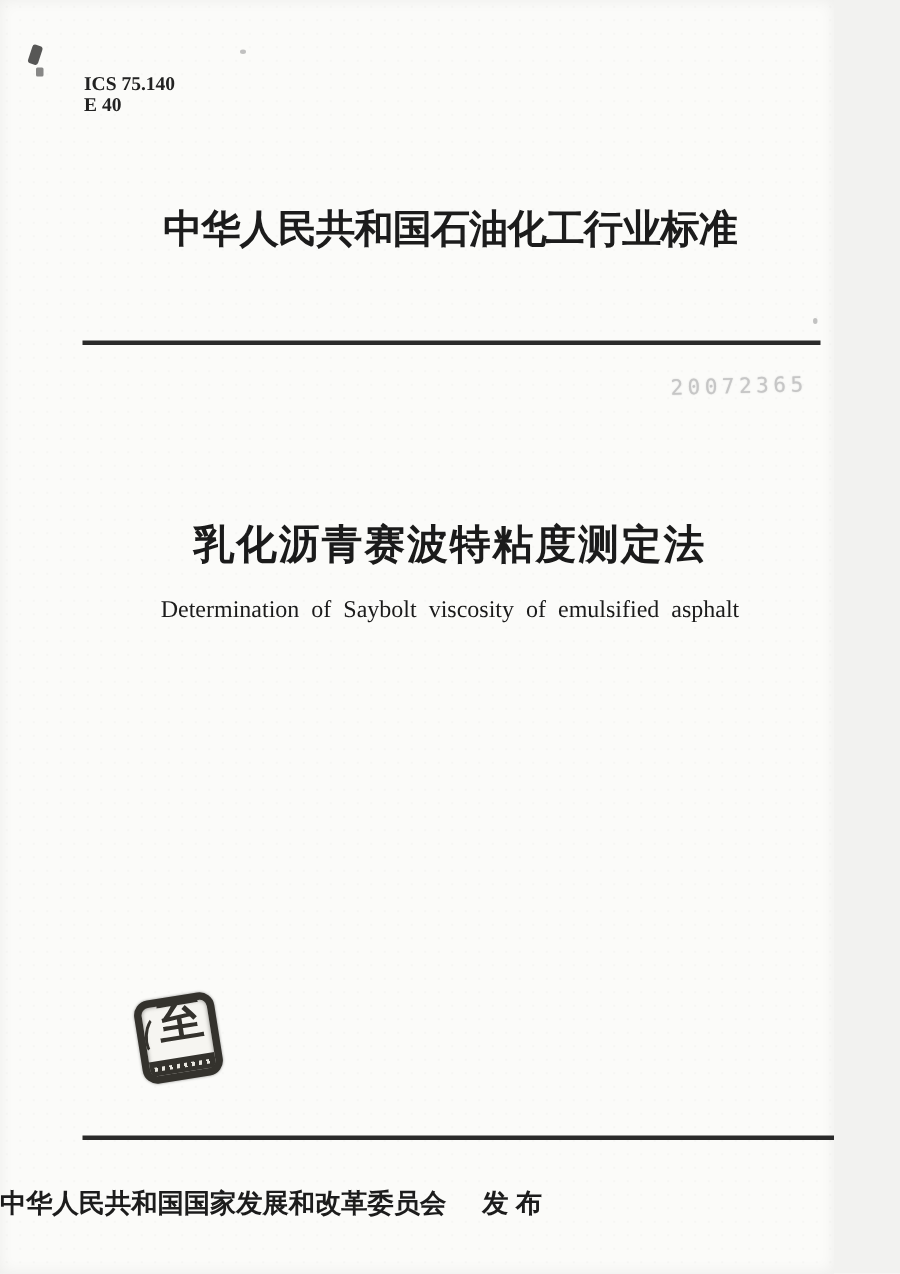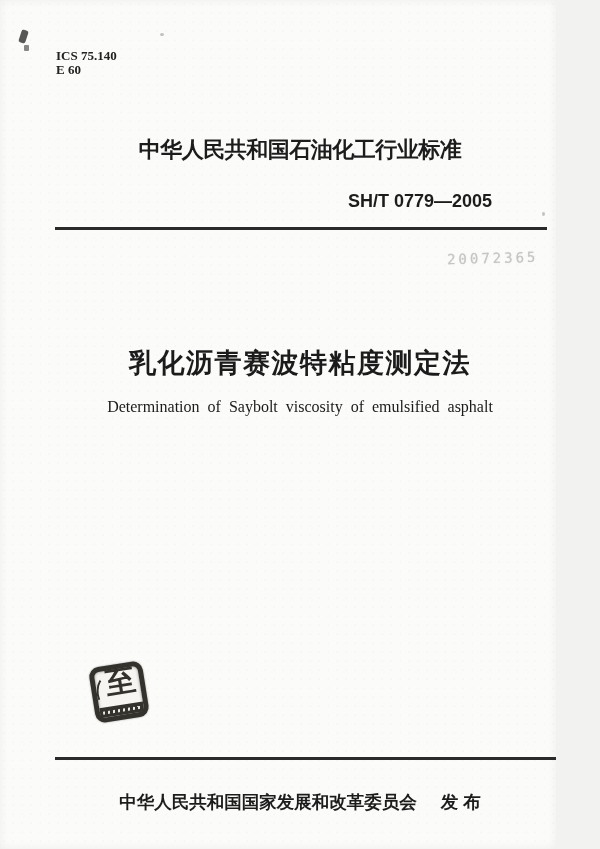--- a/index.html
+++ b/index.html
@@ -34,21 +34,21 @@
     font-family: "Liberation Serif", serif;
     font-weight: 700; font-size: 84px; line-height: 1;
     letter-spacing: 1px; color: #2b2b2b;
     text-shadow: 0 0 1px rgba(0,0,0,0.35);
   }
 
   
   .std-category {
     position: absolute; left: 0; top: 135px; width: 600px;
     text-align: center;
-    font-weight: 700; font-size: 22px; letter-spacing: -0.5px;
+    font-weight: 700; font-size: 26px; letter-spacing: -0.5px;
     color: #1c1c1c;
   }
 
   .std-number {
     position: absolute; right: 64px; top: 191px;
     font-weight: 700; font-size: 18px; color: #1c1c1c;
   }
 
   .rule-top {
     position: absolute; left: 55px; top: 227px;
@@ -119,21 +119,21 @@
   }
 
   .rule-bottom {
     position: absolute; left: 55px; top: 757px;
     width: 530px; height: 2.5px; background: #2a2a2a;
   }
 
   
   .publisher-row {
     position: absolute; left: 0; top: 790px; width: 600px;
-    display: flex; justify-content: center; align-items: baseline;
+    display: flex; align-items: baseline;
     gap: 24px;
     font-weight: 700; font-size: 17.5px; color: #1c1c1c;
   }
 
   
   .artifact { position: absolute; pointer-events: none; }
   .artifact-1 { left: 20px; top: 30px; width: 7px; height: 13px; background: #3a3a3a; border-radius: 2px; transform: rotate(18deg); opacity: .85; }
   .artifact-2 { left: 24px; top: 45px; width: 5px; height: 6px; background: #555; border-radius: 1px; opacity: .7; }
   .artifact-3 { left: 160px; top: 33px; width: 4px; height: 3px; background: #999; border-radius: 50%; opacity: .6; }
   .artifact-4 { left: 542px; top: 212px; width: 3px; height: 4px; background: #aaa; border-radius: 50%; opacity: .7; }
@@ -143,27 +143,26 @@
 
 <div class="page">
 
   <div class="artifact artifact-1"></div>
   <div class="artifact artifact-2"></div>
   <div class="artifact artifact-3"></div>
   <div class="artifact artifact-4"></div>
 
   <div class="ics-block">
     <div>ICS 75.140</div>
-    <div>E 60</div>
+    <div>E 40</div>
   </div>
 
 
   <div class="std-category">中华人民共和国石油化工行业标准</div>
 
-  <div class="std-number">SH/T 0779—2005</div>
 
   <div class="rule-top"></div>
 
   <div class="stamp-number">20072365</div>
 
   <div class="title-zh">乳化沥青赛波特粘度测定法</div>
 
   <div class="title-en">Determination of Saybolt viscosity of emulsified asphalt</div>
 
   <div class="seal">

